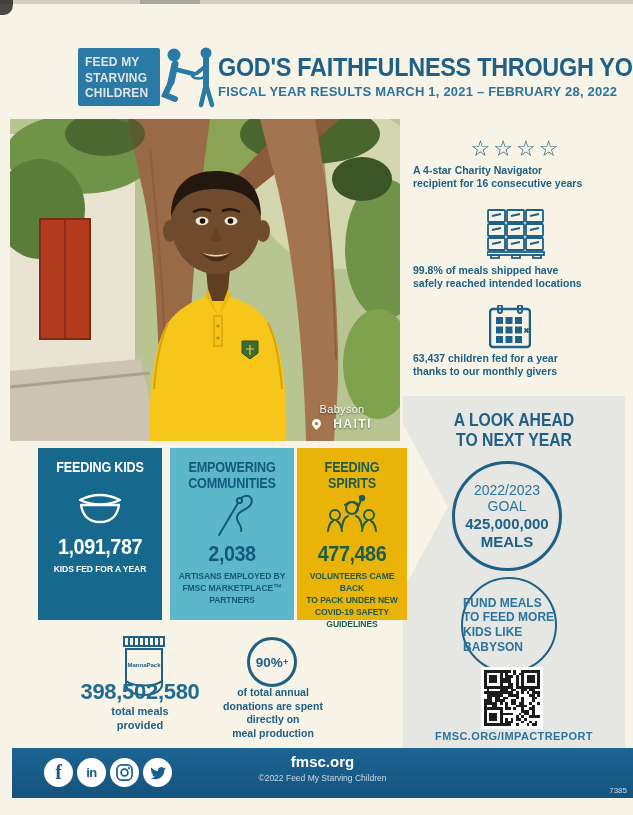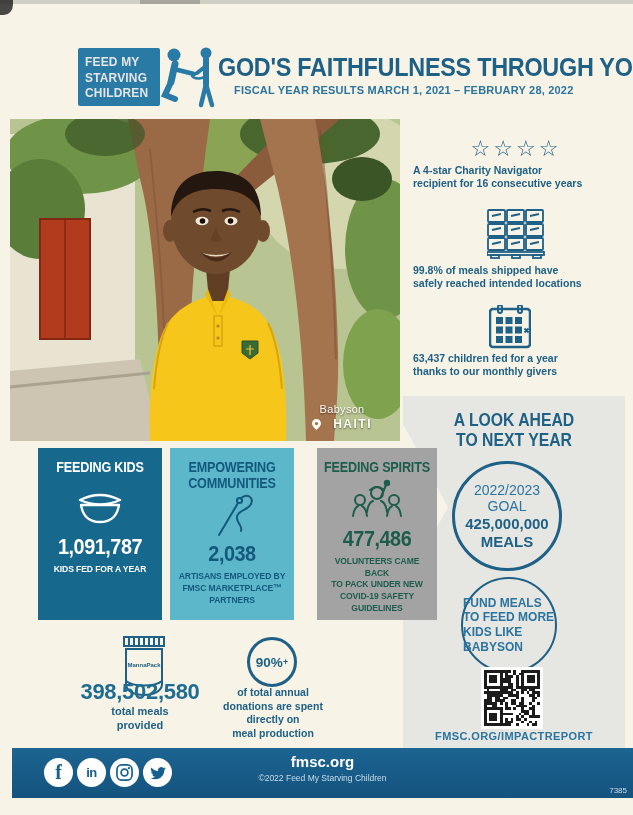--- a/index.html
+++ b/index.html
@@ -13,21 +13,21 @@
   .scan-strip{left:0;top:0;width:100%;height:4px;background:#b3b0a6;opacity:.55;}
   .scan-smudge{left:0;top:0;width:13px;height:15px;background:#1c1c1c;border-radius:0 0 70% 0;opacity:.8;}
   .scan-mark{left:140px;top:0;width:60px;height:4px;background:#6a6a66;opacity:.4;}
 
   
   .logo-box{left:78px;top:48px;width:82px;height:58px;background:#2a7aa6;border-radius:2px;
             color:#e5e5e5;font-weight:bold;font-size:13px;line-height:1.2;padding:6px 0 0 7px;box-sizing:border-box;}
   .logo-box div{transform:scaleX(.92);transform-origin:left center;letter-spacing:.2px;}
   .logo-figs{left:158px;top:42px;}
   .title{left:218px;top:52px;width:412px;font-size:26px;font-weight:bold;color:#1e6086;letter-spacing:-.3px;white-space:nowrap;}
-  .subtitle{left:218px;top:84px;width:400px;font-size:11px;font-weight:bold;color:#2b74a0;letter-spacing:.2px;white-space:nowrap;margin-left:16px;}
+  .subtitle{left:218px;top:84px;width:400px;font-size:13px;font-weight:bold;color:#2b74a0;letter-spacing:.2px;white-space:nowrap;}
 
   
   .photo{left:10px;top:119px;width:390px;height:322px;overflow:hidden;}
   .photo svg{display:block;}
   .photo-label{position:absolute;right:28px;bottom:10px;text-align:center;color:#fdfdf5;text-shadow:0 1px 2px rgba(0,0,0,.55);}
   .photo-label .nm{font-size:11px;letter-spacing:.3px;}
   .photo-label .loc{font-size:12px;font-weight:bold;letter-spacing:1.5px;display:flex;align-items:center;gap:12px;justify-content:center;margin-top:2px;}
 
   
   .hl{color:#1e6086;}
@@ -52,21 +52,21 @@
   .qr{left:481px;top:667px;width:56px;height:56px;background:#fff;padding:3px;
       display:grid;grid-template-columns:repeat(21,1fr);grid-template-rows:repeat(21,1fr);}
   .qm{background:#fff;} .qm.d{background:#1c1c1c;}
   .panel-url{left:403px;top:730px;width:222px;text-align:center;font-size:11px;font-weight:bold;
              color:#2b74a0;letter-spacing:.4px;}
 
   
   .sbox{top:448px;height:172px;text-align:center;box-sizing:border-box;padding-top:12px;margin-left:26px;}
   .box1{left:12px;width:124px;background:#17688d;color:#fff;}
   .box2{left:144px;width:124px;background:#5cb7cb;color:#14597c;}
-  .box3{left:291px;width:120px;background:#a3a3a3;color:#1d5c4b;}
+  .box3{left:271px;width:110px;background:#eab308;color:#1d5c4b;}
   .sbox .ttl{font-size:14px;font-weight:bold;line-height:1.12;letter-spacing:-.2px;}
   .sbox .icn{height:46px;display:flex;align-items:center;justify-content:center;margin-top:8px;}
   .box2 .icn,.box3 .icn{height:44px;margin-top:2px;}
   .sbox .val{font-size:22px;font-weight:bold;letter-spacing:-.5px;margin-top:4px;}
   .sbox .cap{font-size:9.5px;font-weight:bold;line-height:1.25;margin-top:3px;letter-spacing:-.1px;}
 
   
   .bag{left:121px;top:636px;}
   .meals-val{left:40px;top:679px;width:200px;text-align:center;font-size:22px;font-weight:bold;color:#1e6c90;letter-spacing:-.3px;}
   .meals-cap{left:65px;top:705px;width:150px;text-align:center;font-size:11px;font-weight:bold;color:#1e6086;line-height:1.25;}

